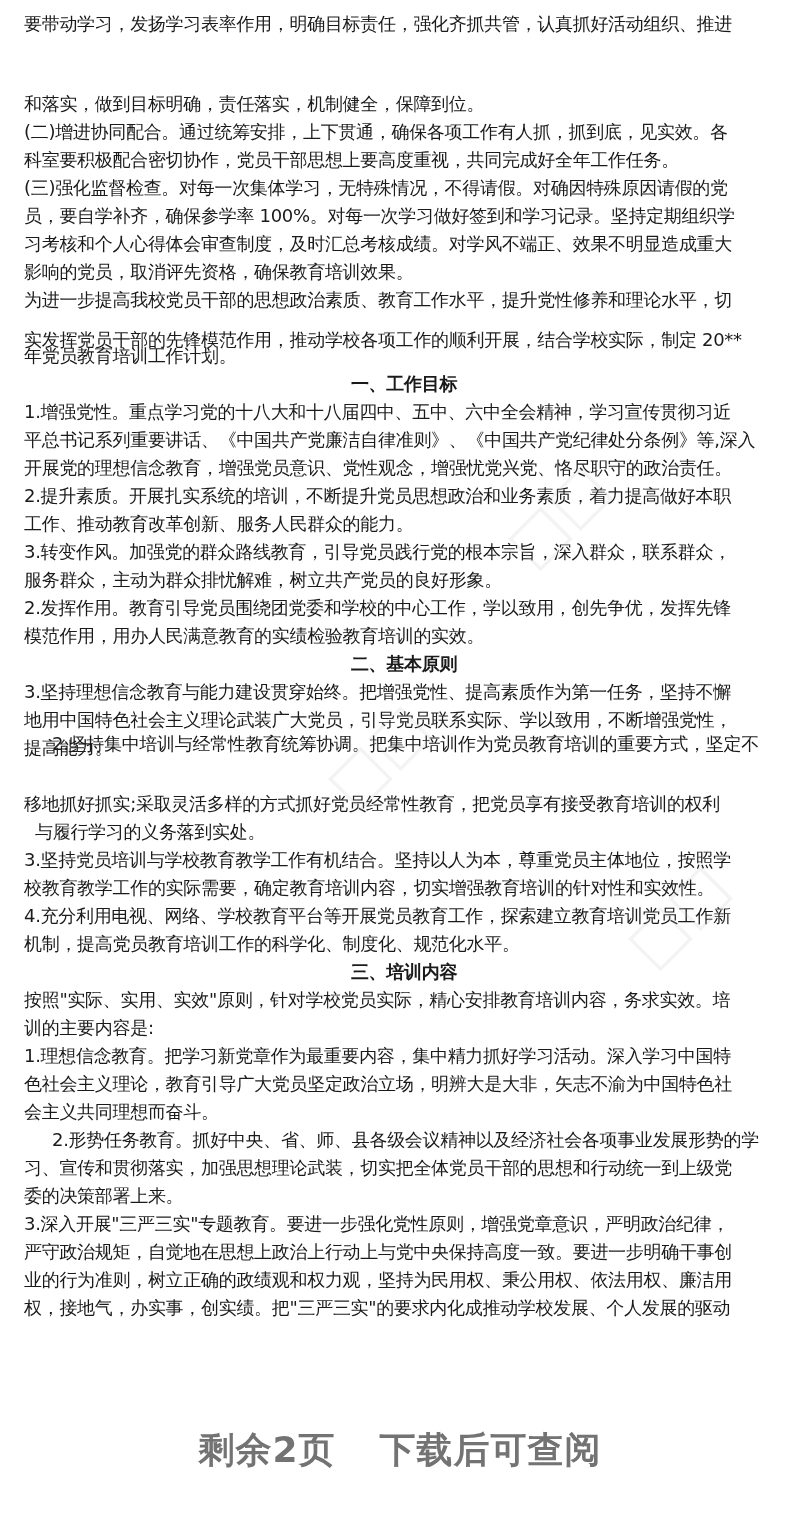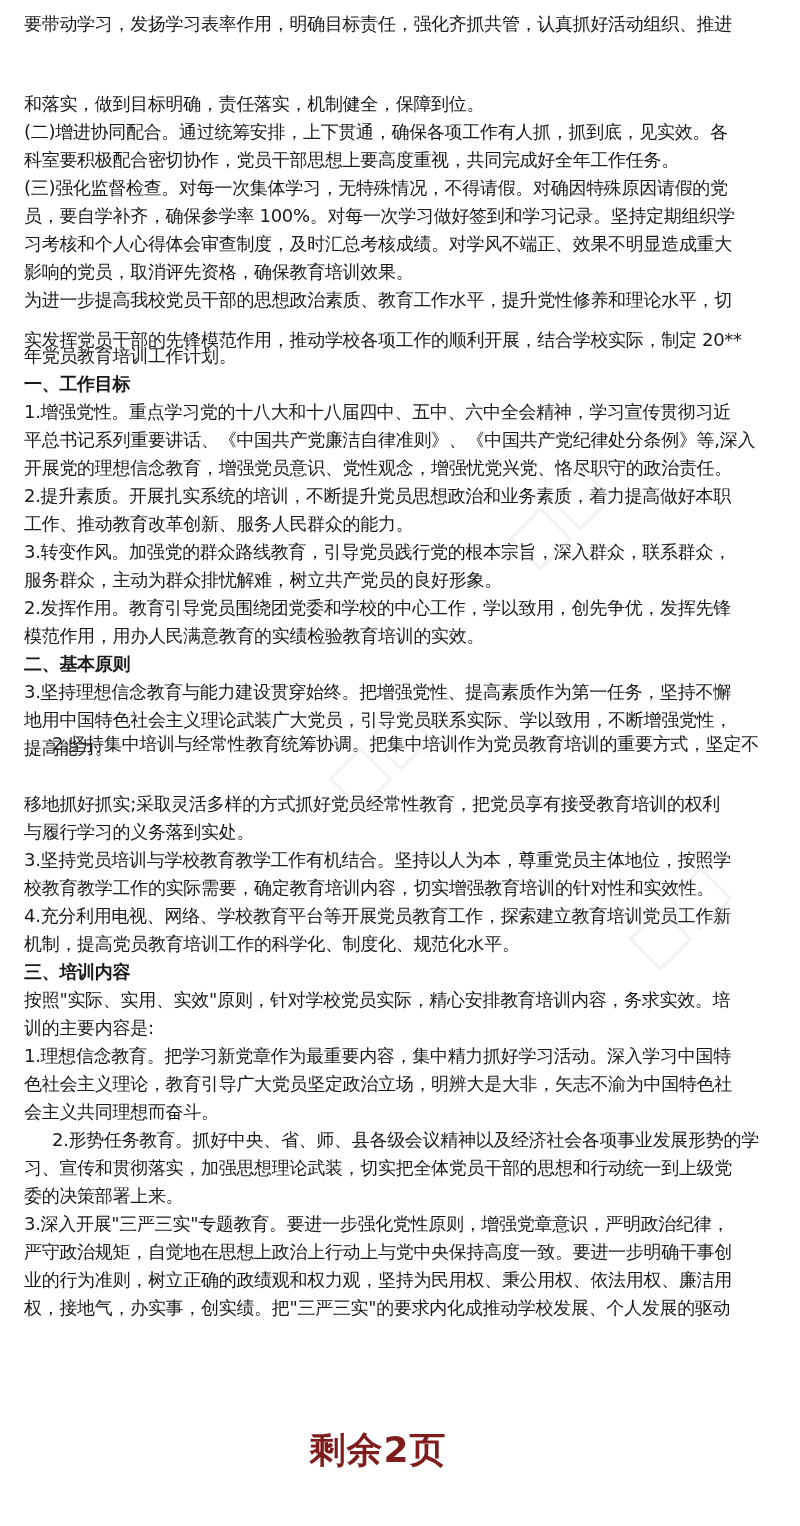--- a/index.html
+++ b/index.html
@@ -1,26 +1,26 @@
 <!DOCTYPE html>
 <html><head>
 <meta charset="utf-8">
 <style>
   html, body { margin: 0; padding: 0; background: #ffffff; }
   body { width: 800px; height: 1526px; position: relative; overflow: hidden;
          font-family: "DejaVu Sans", "Liberation Sans", sans-serif; color: #1a1a1a; }
   .page { position: absolute; left: 0; top: 0; width: 800px; }
   .line { position: absolute; left: 24px; width: 760px; font-size: 18px; line-height: 24px;
           white-space: nowrap; letter-spacing: -0.3px; }
-  .heading { font-weight: bold; }
+  .heading { font-weight: bold; text-align: center; }
   .watermark { position: absolute; color: rgba(190,190,190,0.18); font-size: 60px; font-weight: bold;
                transform: rotate(-45deg); pointer-events: none; white-space: nowrap; }
   .footer { position: absolute; left: 0; top: 1400px; width: 800px; height: 100px;
             display: flex; align-items: center; justify-content: center; }
-  .footer span { font-size: 36px; font-weight: bold; color: #7f1d1d; letter-spacing: 1px; }
+  .footer span { font-size: 36px; font-weight: bold; color: #737373; letter-spacing: 1px; }
   .footer .gap { display: inline-block; width: 44px; }
 </style>
 </head>
 <body>
 
 <div class="page" id="page">
 
 <div class="line" style="top: 12px;">要带动学习，发扬学习表率作用，明确目标责任，强化齐抓共管，认真抓好活动组织、推进</div>
     <div class="line" style="top: 92px;">和落实，做到目标明确，责任落实，机制健全，保障到位。</div>
     <div class="line" style="top: 120px;">(二)增进协同配合。通过统筹安排，上下贯通，确保各项工作有人抓，抓到底，见实效。各</div>
@@ -41,21 +41,21 @@
     <div class="line" style="top: 540px;">3.转变作风。加强党的群众路线教育，引导党员践行党的根本宗旨，深入群众，联系群众，</div>
     <div class="line" style="top: 568px;">服务群众，主动为群众排忧解难，树立共产党员的良好形象。</div>
     <div class="line" style="top: 596px;">2.发挥作用。教育引导党员围绕团党委和学校的中心工作，学以致用，创先争优，发挥先锋</div>
     <div class="line" style="top: 624px;">模范作用，用办人民满意教育的实绩检验教育培训的实效。</div>
     <div class="line heading" style="top: 652px;">二、基本原则</div>
     <div class="line" style="top: 680px;">3.坚持理想信念教育与能力建设贯穿始终。把增强党性、提高素质作为第一任务，坚持不懈</div>
     <div class="line" style="top: 708px;">地用中国特色社会主义理论武装广大党员，引导党员联系实际、学以致用，不断增强党性，</div>
     <div class="line" style="top: 736px;">提高能力。</div>
     <div class="line" style="top: 732px; margin-left: 28px;">2.坚持集中培训与经常性教育统筹协调。把集中培训作为党员教育培训的重要方式，坚定不</div>
     <div class="line" style="top: 792px;">移地抓好抓实;采取灵活多样的方式抓好党员经常性教育，把党员享有接受教育培训的权利</div>
-    <div class="line" style="top: 820px;">与履行学习的义务落到实处。</div>
+    <div class="line" style="top: 820px; margin-left: 11px;">与履行学习的义务落到实处。</div>
     <div class="line" style="top: 848px;">3.坚持党员培训与学校教育教学工作有机结合。坚持以人为本，尊重党员主体地位，按照学</div>
     <div class="line" style="top: 876px;">校教育教学工作的实际需要，确定教育培训内容，切实增强教育培训的针对性和实效性。</div>
     <div class="line" style="top: 904px;">4.充分利用电视、网络、学校教育平台等开展党员教育工作，探索建立教育培训党员工作新</div>
     <div class="line" style="top: 932px;">机制，提高党员教育培训工作的科学化、制度化、规范化水平。</div>
     <div class="line heading" style="top: 960px;">三、培训内容</div>
     <div class="line" style="top: 988px;">按照"实际、实用、实效"原则，针对学校党员实际，精心安排教育培训内容，务求实效。培</div>
     <div class="line" style="top: 1016px;">训的主要内容是:</div>
     <div class="line" style="top: 1044px;">1.理想信念教育。把学习新党章作为最重要内容，集中精力抓好学习活动。深入学习中国特</div>
     <div class="line" style="top: 1072px;">色社会主义理论，教育引导广大党员坚定政治立场，明辨大是大非，矢志不渝为中国特色社</div>
     <div class="line" style="top: 1100px;">会主义共同理想而奋斗。</div>
@@ -68,13 +68,14 @@
     <div class="line" style="top: 1296px;">权，接地气，办实事，创实绩。把"三严三实"的要求内化成推动学校发展、个人发展的驱动</div>
   </div>
 
 <div class="watermark" style="left:500px;top:480px;">□□</div>
 <div class="watermark" style="left:320px;top:720px;">□□</div>
 <div class="watermark" style="left:620px;top:880px;">□□</div>
 
 <div class="footer">
   <span>剩余2页</span>
   <span class="gap"></span>
+  <span>下载后可查阅</span>
 </div>
 
 </body></html>

